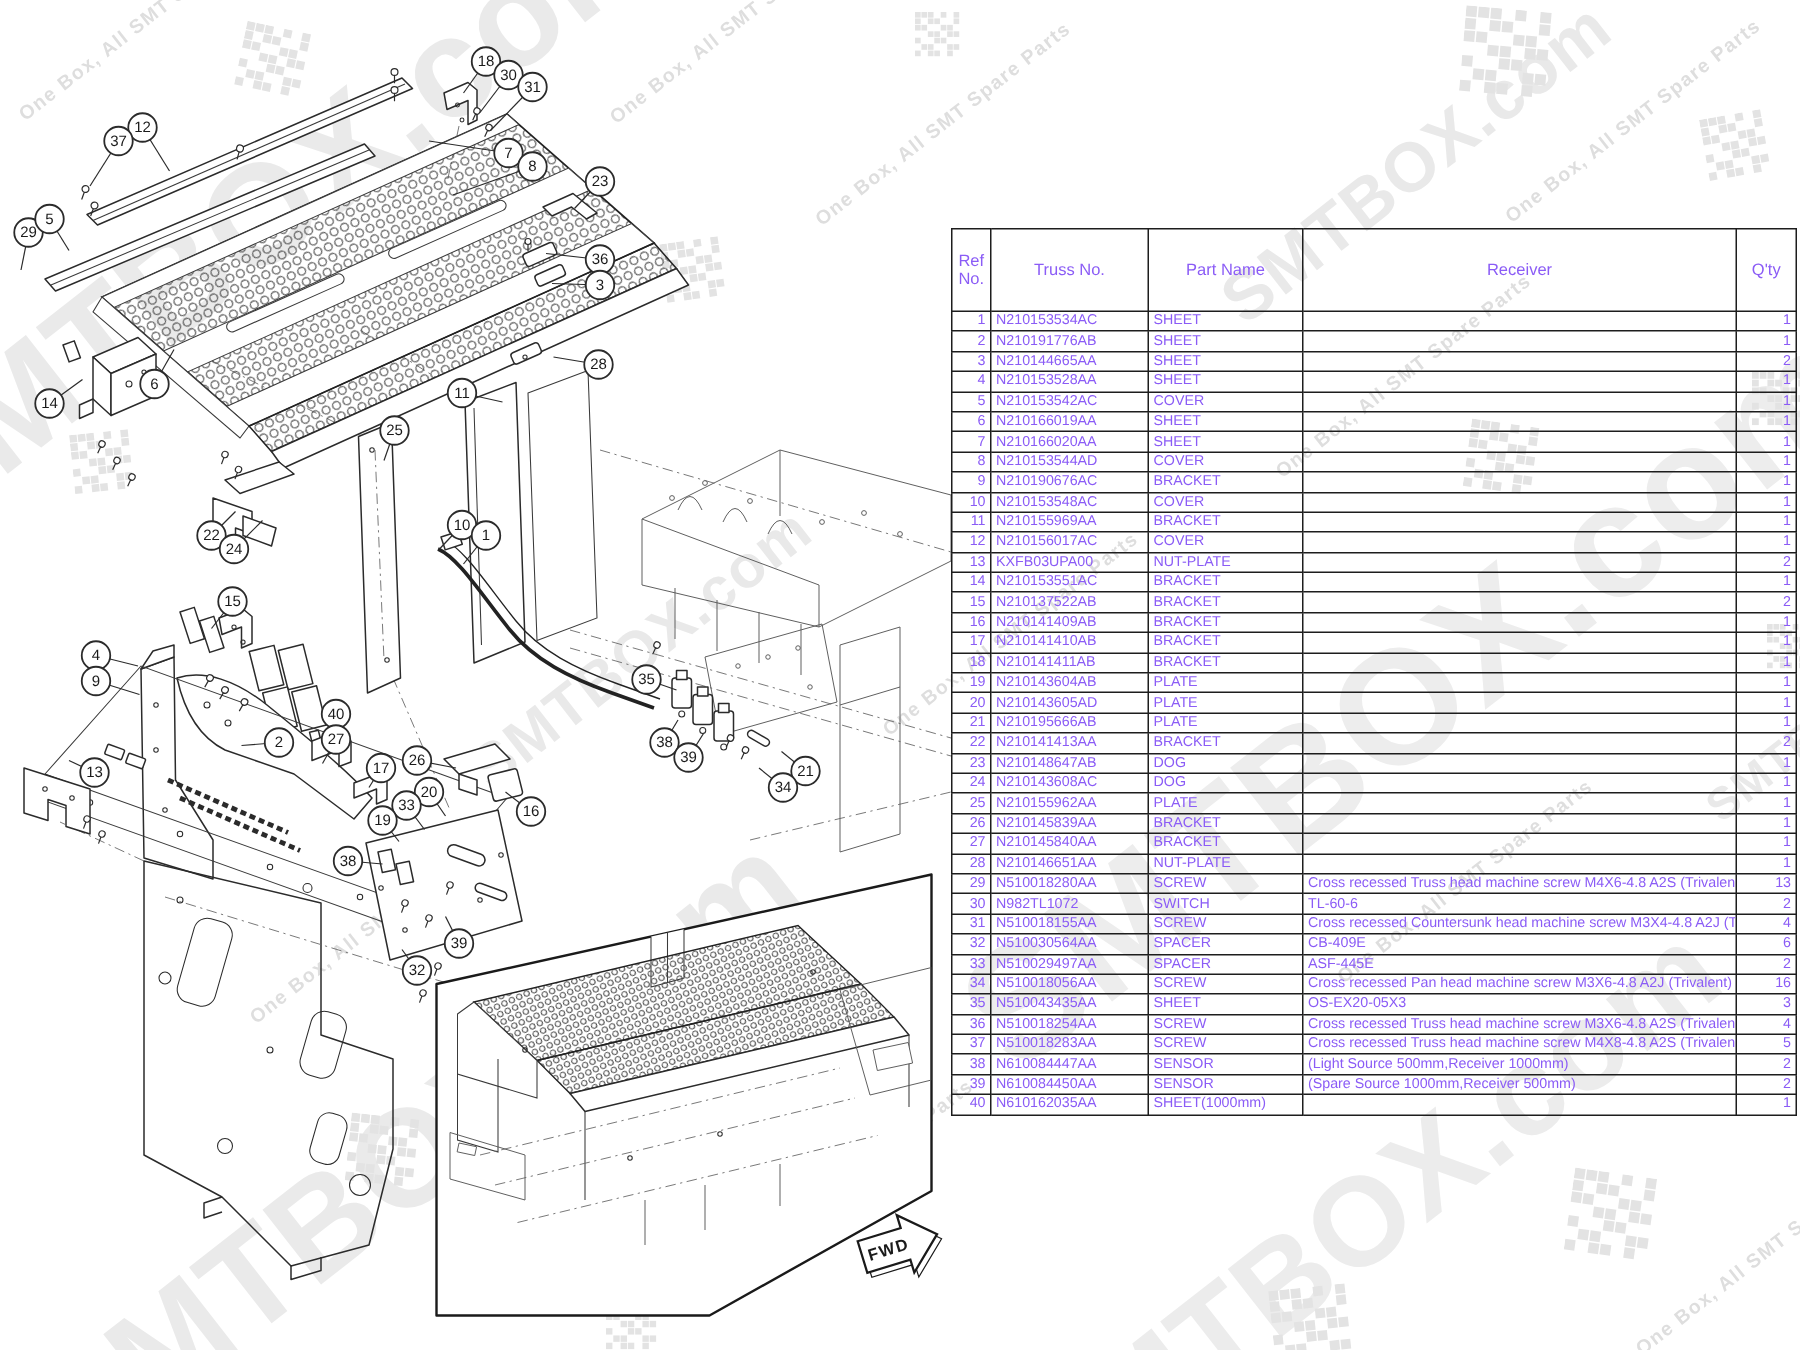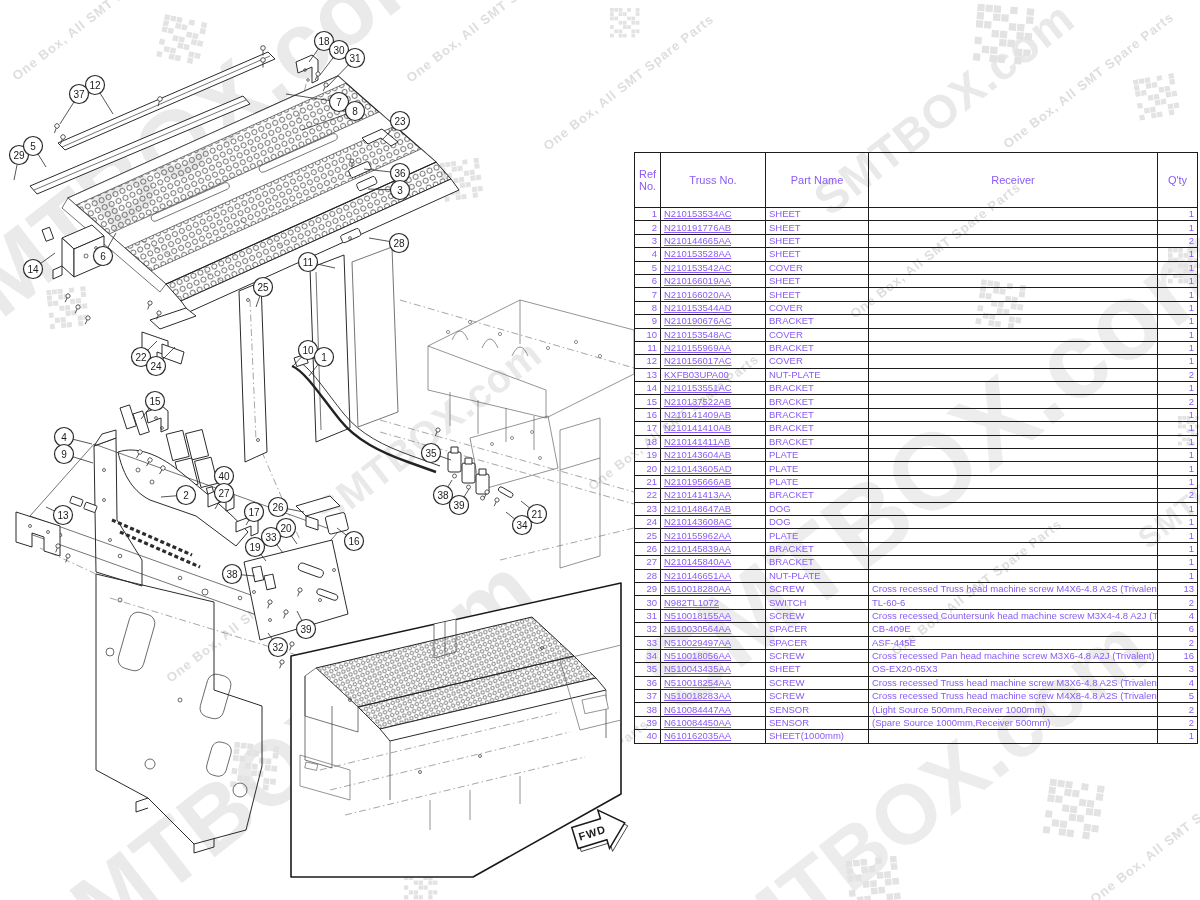--- a/index.html
+++ b/index.html
@@ -27,21 +27,21 @@
   .balloon-t{font:10px "Liberation Sans",sans-serif;fill:#1a1a1a;text-anchor:middle;dominant-baseline:central;}
   .fwd-t{font:bold 11px "Liberation Sans",sans-serif;fill:#1a1a1a;letter-spacing:1px;}
   
   #parts-table{position:absolute;left:634px;top:152px;z-index:2;border-collapse:collapse;
                table-layout:fixed;width:563px;color:#8b5cf6;}
   #parts-table th,#parts-table td{border:1px solid #1d1d1d;overflow:hidden;white-space:nowrap;}
   #parts-table thead th{height:52px;font-size:11px;font-weight:normal;text-align:center;vertical-align:middle;background:transparent;}
   #parts-table td{height:12.4px;font-size:9.5px;line-height:10px;padding:0 3px;background:transparent;}
   #parts-table{border:1.5px solid #111;}
   td.c-ref{text-align:right;padding-right:4px;}
-  td.c-pno{padding-left:5px;text-decoration:underline;}
+  td.c-pno{padding-left:5px;}
   td.c-pname{padding-left:6px;}
   td.c-rem{padding-left:5px;}
   td.c-rem.sm{font-size:7.8px;}
   td.c-qty{text-align:right;padding-right:3px;}
 </style>
 </head>
 <body>
 
 <div id="stage">
 

